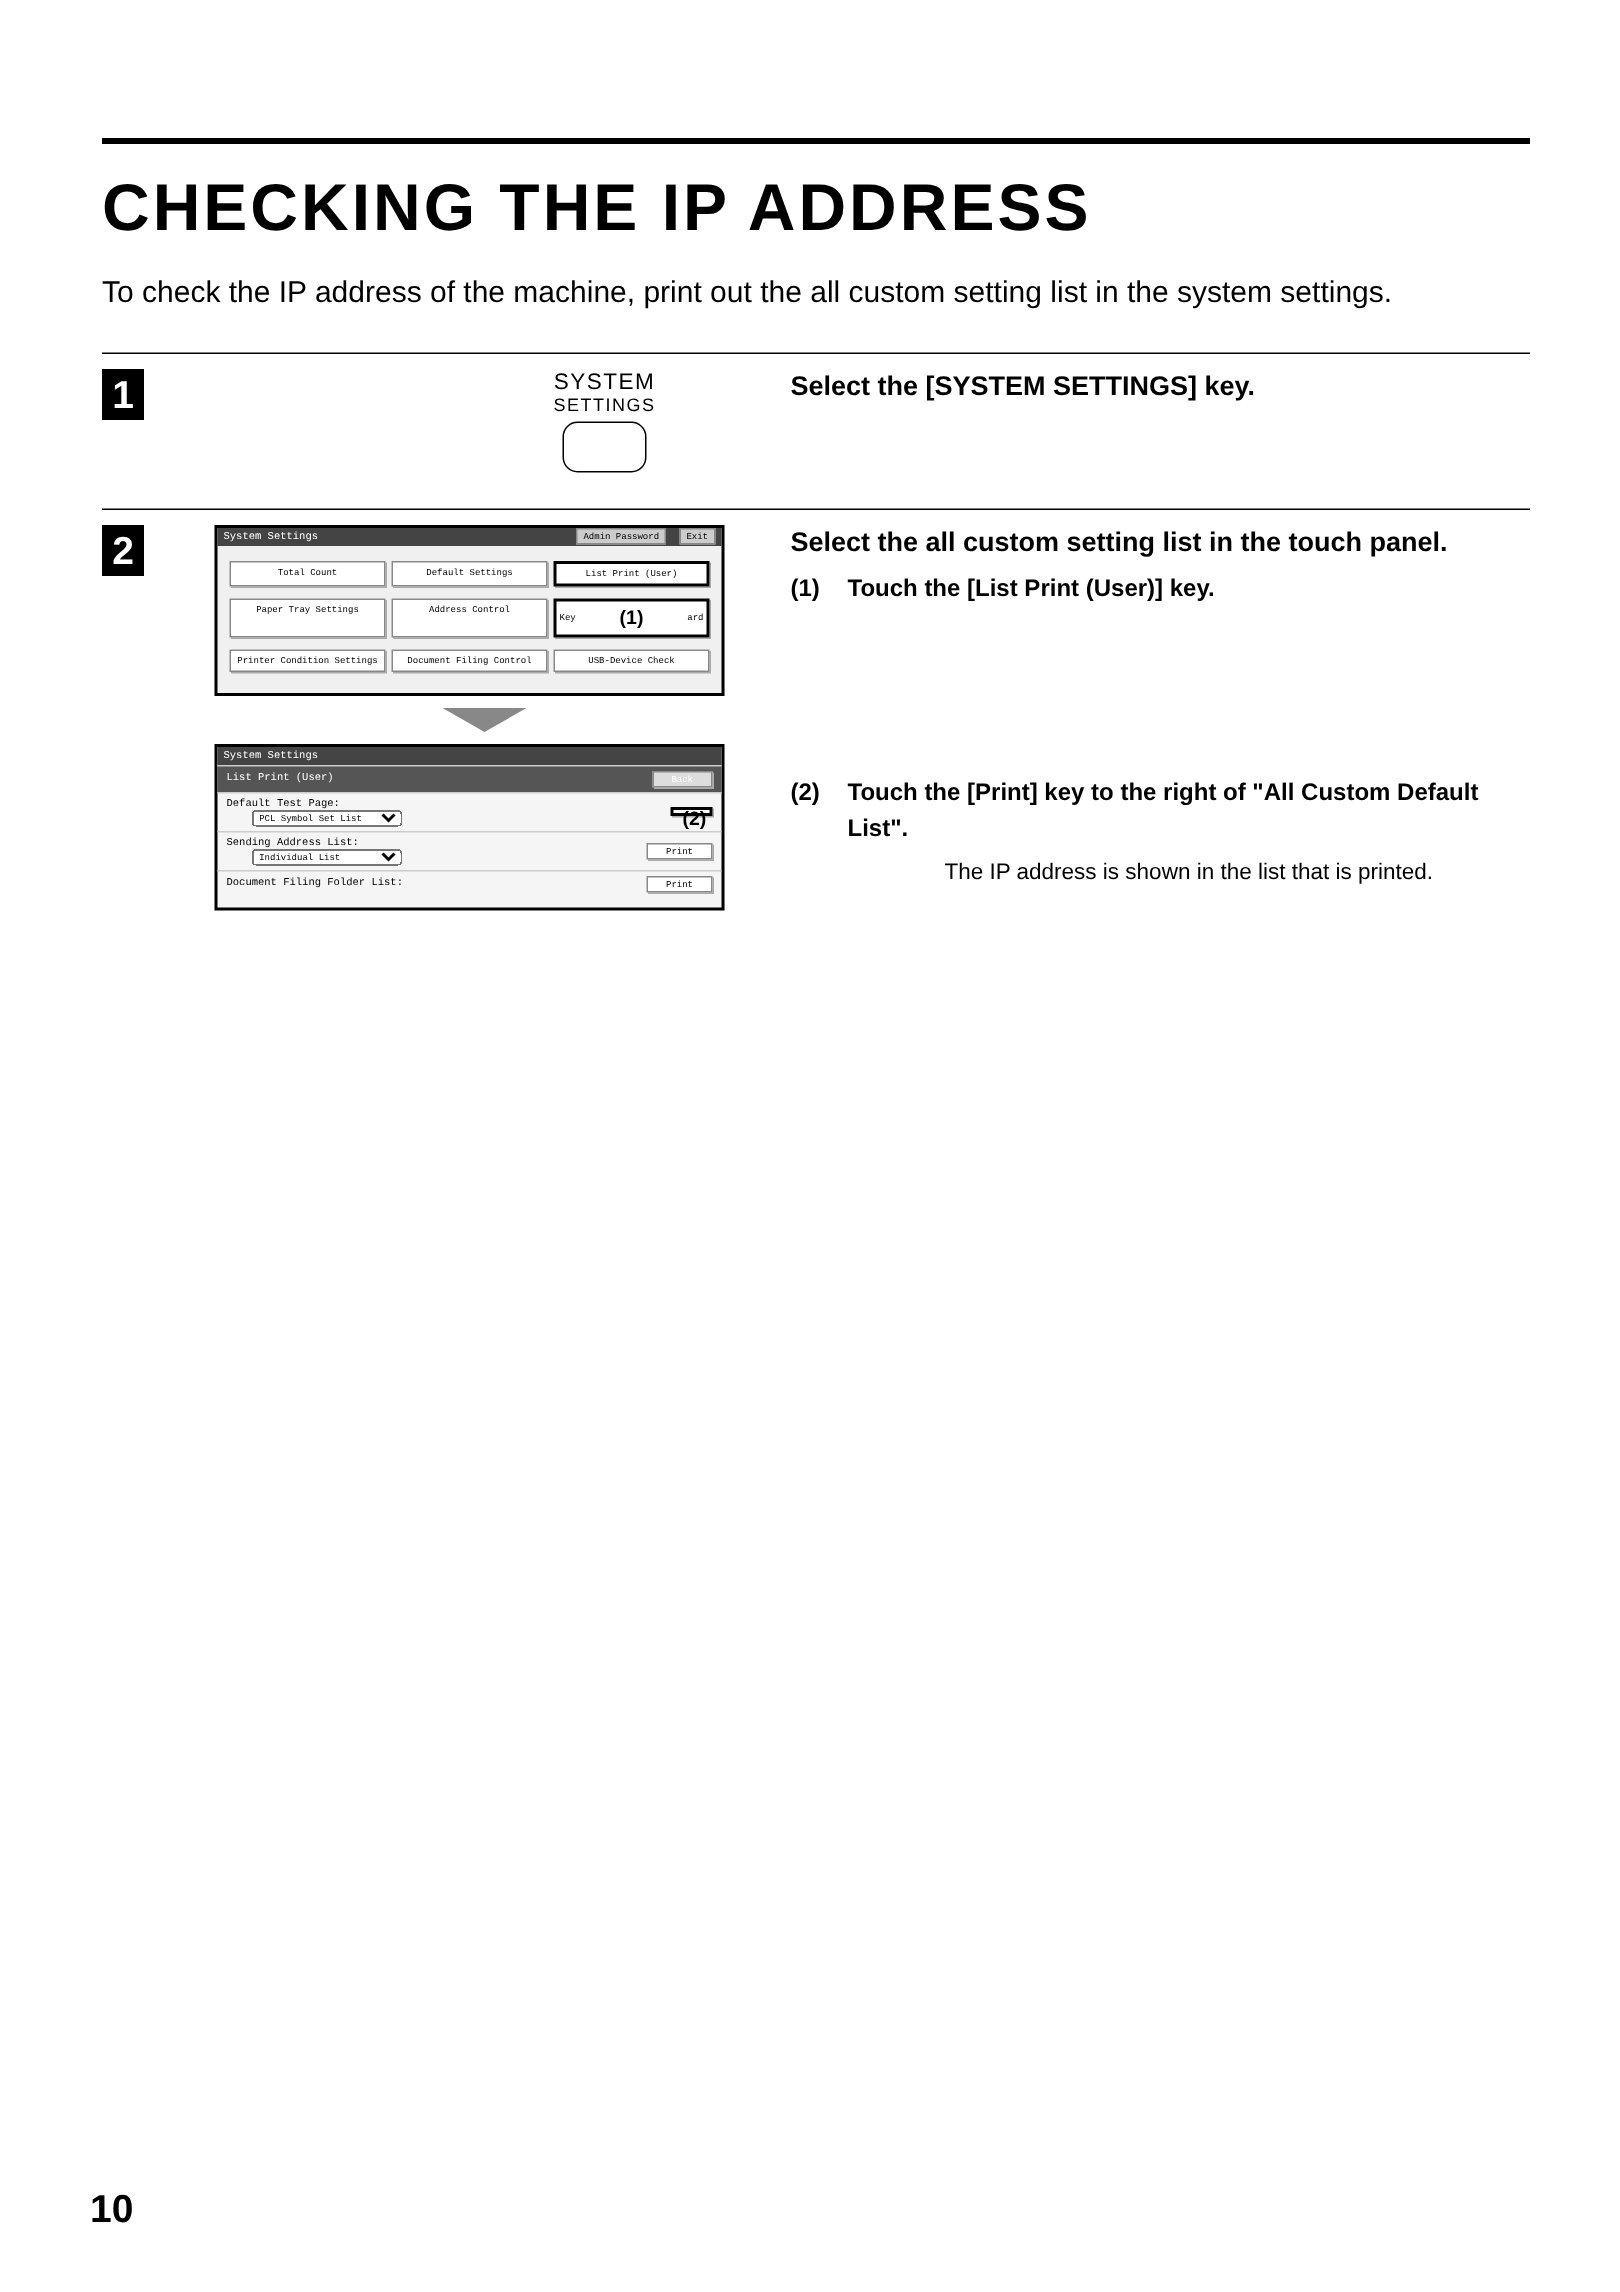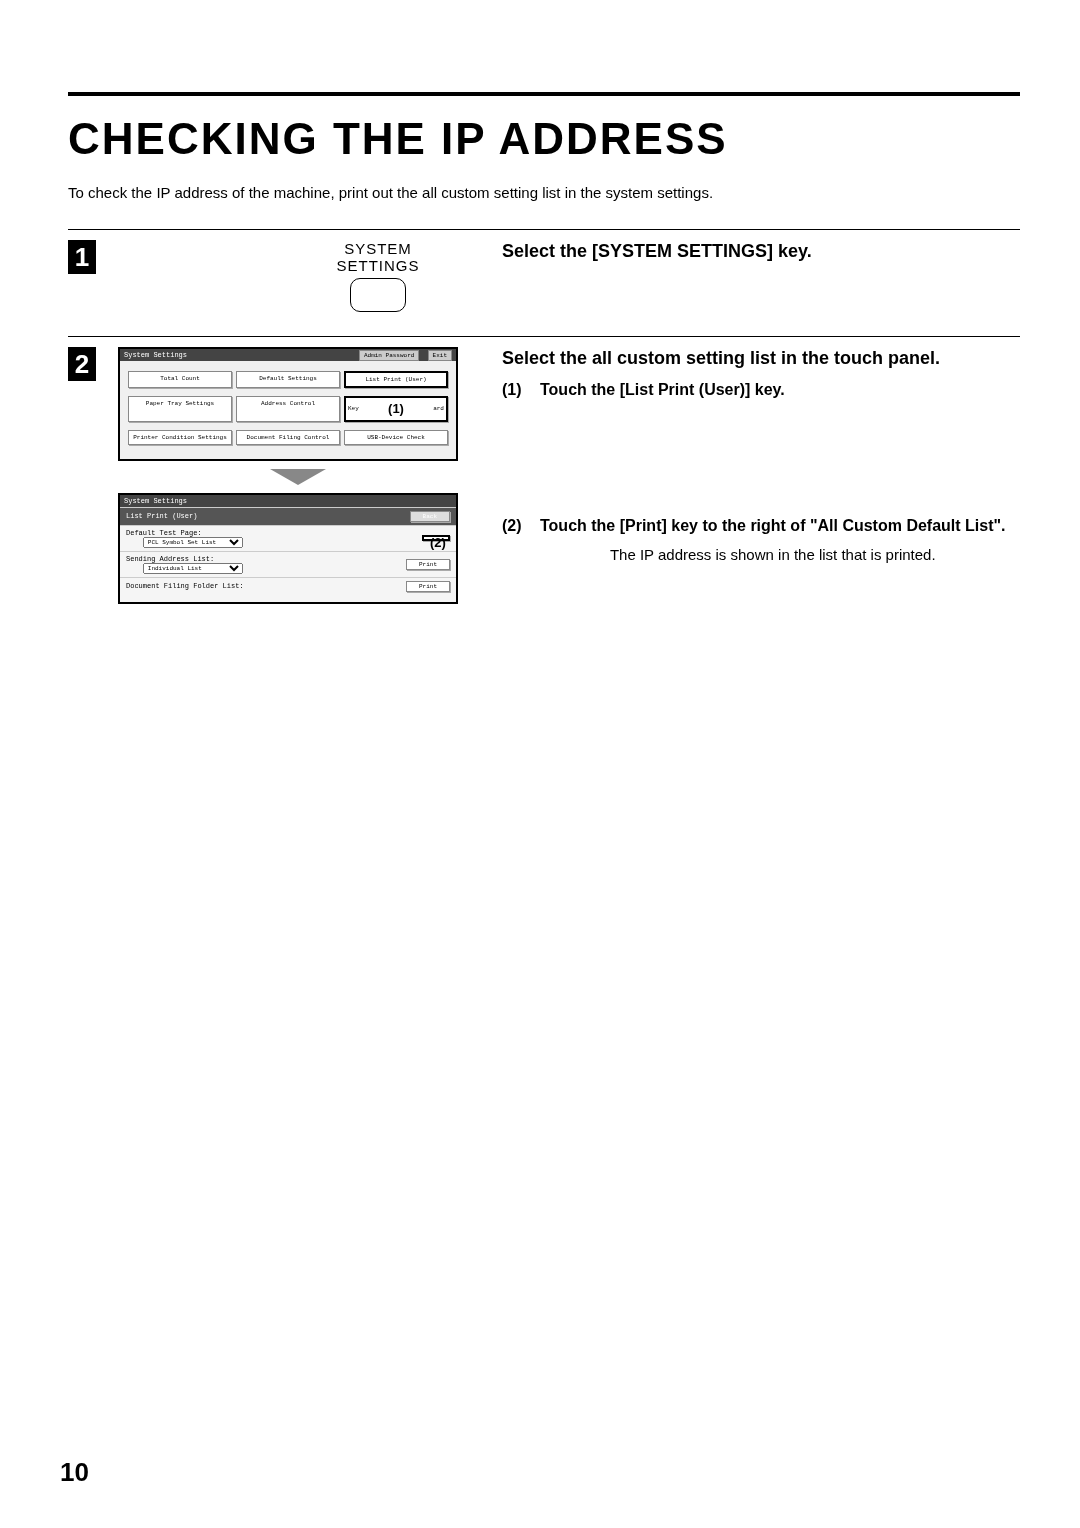--- a/index.html
+++ b/index.html
@@ -21,21 +21,21 @@
     height: 0;
     margin-bottom: 18px;
   }
   .title {
     font-size: 44px;
     font-weight: 700;
     letter-spacing: 2px;
     margin: 0 0 20px 0;
   }
   .intro {
-    font-size: 15px;
+    font-size: 20px;
     margin: 12px 0 28px 0;
   }
 
   .step {
     display: flex;
     align-items: flex-start;
     border-top: 1px solid #000;
     padding-top: 10px;
   }
   .step-num {
@@ -51,20 +51,21 @@
     flex: 0 0 28px;
   }
   .step-body {
     flex: 1;
     display: flex;
     gap: 24px;
   }
   .step-left {
     width: 360px;
     flex: 0 0 360px;
+    margin-left: 25px;
   }
   .step-right {
     flex: 1;
   }
   .step-right .heading {
     font-size: 18px;
     font-weight: 700;
     margin: 0 0 8px 0;
     line-height: 1.3;
   }
@@ -90,21 +91,21 @@
   }
 
   
   .sysbtn-wrap {
     display: flex;
     flex-direction: column;
     align-items: center;
     margin-left: 160px;
   }
   .sysbtn-label1 { font-size: 15px; letter-spacing: 1px; }
-  .sysbtn-label2 { font-size: 15px; letter-spacing: 1px; }
+  .sysbtn-label2 { font-size: 12px; letter-spacing: 1px; }
   .sysbtn {
     width: 54px;
     height: 32px;
     border: 1.5px solid #000;
     border-radius: 10px;
     margin-top: 4px;
   }
 
   
   .panel {

